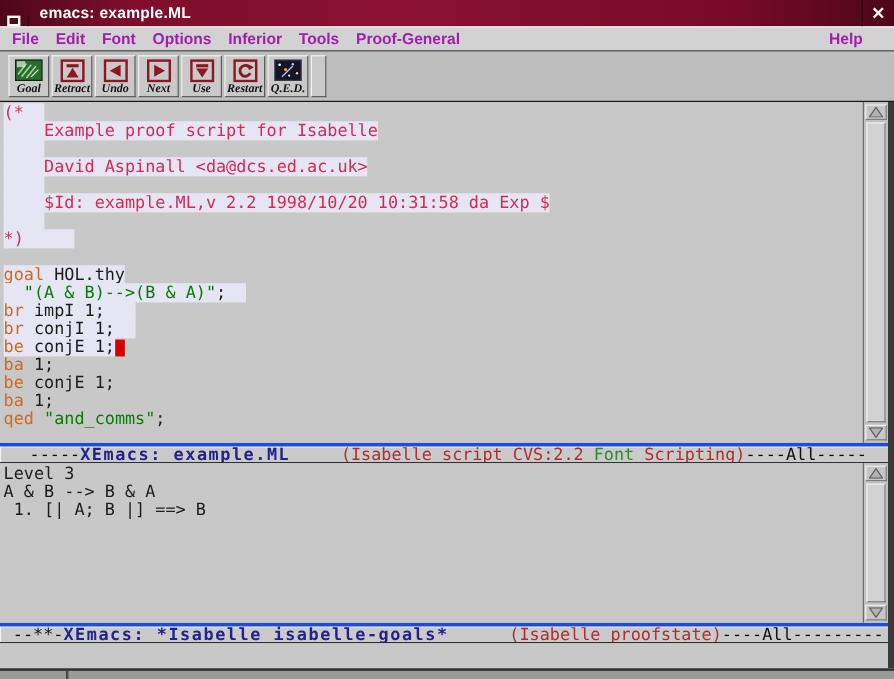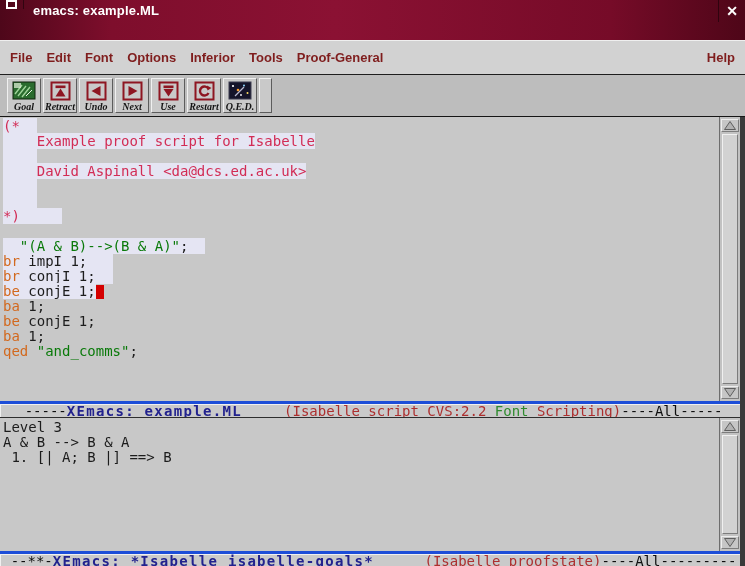--- a/index.html
+++ b/index.html
@@ -1,36 +1,36 @@
 <!DOCTYPE html>
 <html><head>
 <meta charset="utf-8">
 <style>
   * { margin:0; padding:0; box-sizing:border-box; }
   html,body { background:#808080; }
   .window { width:745px; height:566px; position:relative; background:#c8c8c8;
             font-family:"DejaVu Sans Mono",monospace; overflow:hidden; }
 
   
-  .titlebar { height:40px; display:flex; align-items:flex-start;
+  .titlebar { height:22px; display:flex; align-items:flex-end;
     background:linear-gradient(90deg,#4e071a 0%,#7e0e2c 15%,#8b1133 45%,#760b28 82%,#4e0618 100%); }
   .tb-menu { width:24px; display:flex; align-items:center; justify-content:center;
     border-right:1px solid rgba(0,0,0,.45); cursor:pointer; }
   .tb-menu .sq { width:11px; height:9px; border:2px solid #fff; }
   .tb-title { flex:1; color:#fff; font:bold 13px/22px "Liberation Sans",sans-serif; padding-left:9px;
     letter-spacing:.2px; }
   .tb-close { width:27px; color:#fff; font:bold 14px/22px "Liberation Sans",sans-serif;
     text-align:center; border-left:1px solid rgba(0,0,0,.45); cursor:pointer; }
 
   
-  .menubar { height:35px; background:#d2d2d2; border-top:1px solid #efefef;
+  .menubar { height:21px; background:#d2d2d2; border-top:1px solid #efefef;
     border-bottom:1px solid #1e1e1e; display:flex; align-items:center; padding:0 10px;
-    font:bold 13px "Liberation Sans",sans-serif; color:#7f1d1d; }
+    font:bold 13px "Liberation Sans",sans-serif; color:#a21caf; }
   .menu-item { margin-right:14px; white-space:nowrap; cursor:default; }
-  .menu-help { margin-left:auto; margin-right:0; }
+  .menu-help { margin-left:auto; margin-right:16px; }
 
   
   .toolbar { height:42px; background:#bdbdbd; border-bottom:1px solid #161616;
     display:flex; align-items:flex-start; padding:3px 0 0 7px; }
   .tbtn { width:34px; height:35px; margin-right:2px; background:#c9c9c9;
     border:1px solid #5c5c5c; border-top-color:#f0f0f0; border-left-color:#f0f0f0;
     display:flex; flex-direction:column; align-items:center; justify-content:flex-start;
     padding-top:1px; cursor:pointer; }
   .tbtn .ticon { height:21px; display:flex; align-items:center; }
   .tbtn .tlabel { font:italic bold 10px "Liberation Serif",serif; color:#141414; line-height:11px; }
@@ -182,23 +182,25 @@
 
   <div class="body">
 
     <div class="winrow row-script">
       <div class="textarea">
           <div class="bufline"><span class="linespan locked"><span class="c-comment">(*  </span></span></div>
           <div class="bufline"><span class="linespan locked"><span class="c-comment">    Example proof script for Isabelle</span></span></div>
           <div class="bufline"><span class="linespan locked"><span class="c-comment">    </span></span></div>
           <div class="bufline"><span class="linespan locked"><span class="c-comment">    David Aspinall &lt;da@dcs.ed.ac.uk&gt;</span></span></div>
           <div class="bufline"><span class="linespan locked"><span class="c-comment">    </span></span></div>
+          <div class="bufline"><span class="linespan locked"><span class="c-comment">    $Id: example.ML,v 2.2 1998/10/20 10:31:58 da Exp $</span></span></div>
           <div class="bufline"><span class="linespan locked"><span class="c-comment">    </span></span></div>
           <div class="bufline"><span class="linespan locked"><span class="c-comment">*)     </span></span></div>
           <div class="bufline"><span class="linespan"></span></div>
+          <div class="bufline"><span class="linespan locked"><span class="c-kw">goal</span><span class="c-code"> HOL.thy</span></span></div>
           <div class="bufline"><span class="linespan locked"><span class="c-code">  </span><span class="c-str">"(A &amp; B)--&gt;(B &amp; A)"</span><span class="c-code">;  </span></span></div>
           <div class="bufline"><span class="linespan locked"><span class="c-kw">br</span><span class="c-code"> impI 1;   </span></span></div>
           <div class="bufline"><span class="linespan locked"><span class="c-kw">br</span><span class="c-code"> conjI 1;  </span></span></div>
           <div class="bufline"><span class="linespan locked"><span class="c-kw">be</span><span class="c-code"> conjE 1;</span></span><span class="cursor"></span></div>
           <div class="bufline"><span class="linespan"><span class="c-kw">ba</span><span class="c-code"> 1;</span></span></div>
           <div class="bufline"><span class="linespan"><span class="c-kw">be</span><span class="c-code"> conjE 1;</span></span></div>
           <div class="bufline"><span class="linespan"><span class="c-kw">ba</span><span class="c-code"> 1;</span></span></div>
           <div class="bufline"><span class="linespan"><span class="c-kw">qed</span><span class="c-code"> </span><span class="c-str">"and_comms"</span><span class="c-code">;</span></span></div>
         </div>
       <div class="sbcol">

